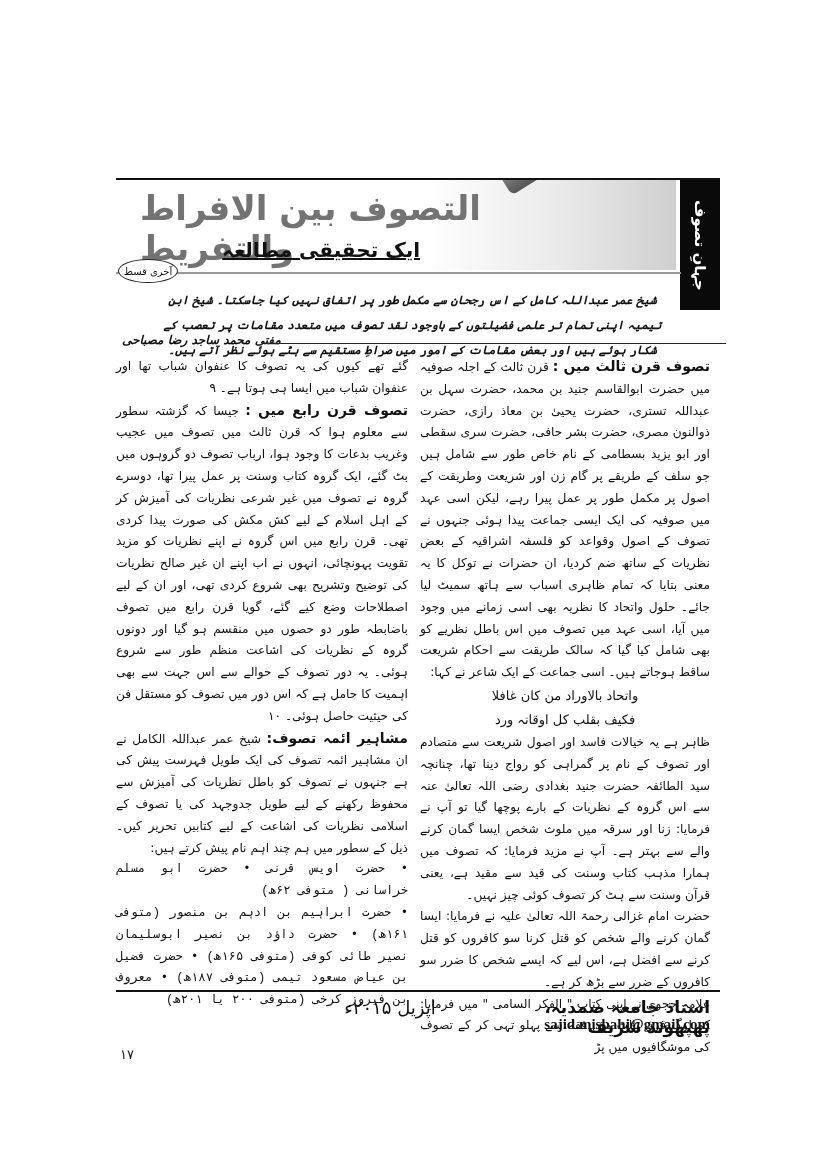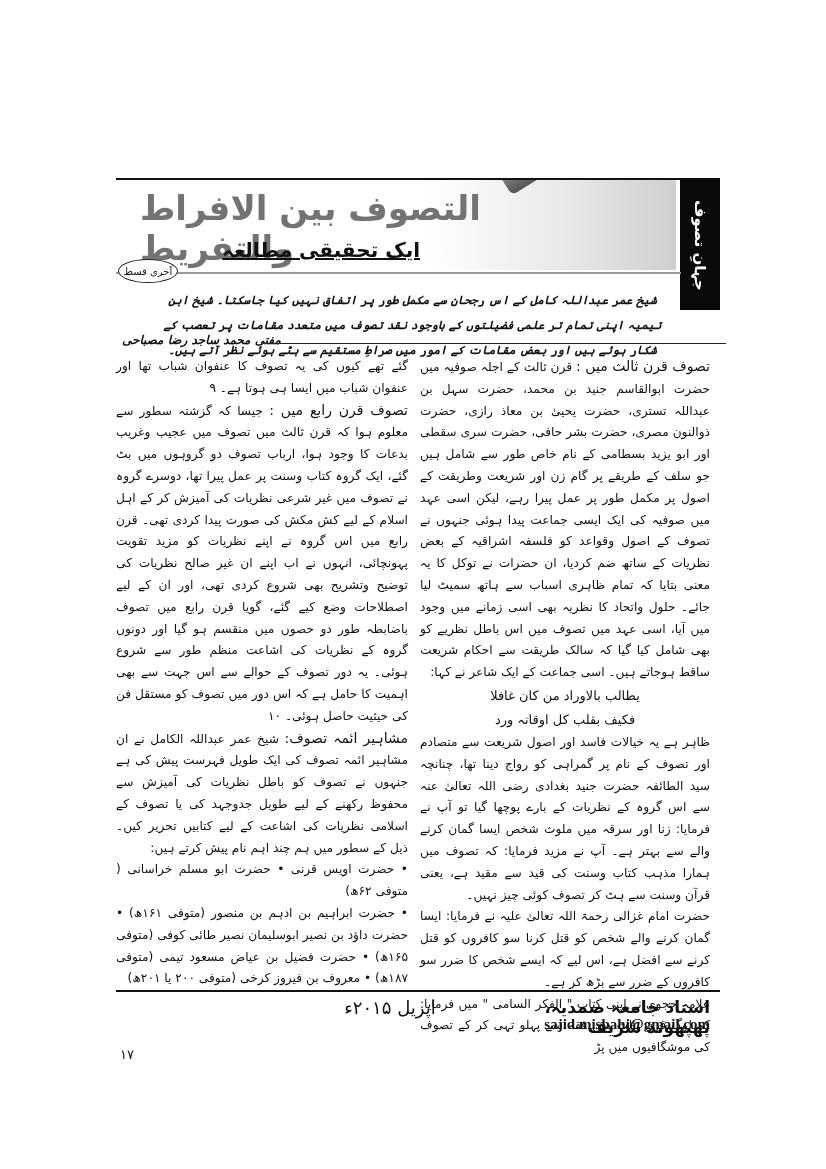--- a/index.html
+++ b/index.html
@@ -54,23 +54,23 @@
   .author-rule { position: absolute; left: 140px; top: 10px; width: 464px; height: 1px; background: #222; }
 
   
   .col {
     position: absolute; top: 356px; direction: rtl; text-align: justify;
     font-size: 12.2px; line-height: 21.8px; font-family: "DejaVu Sans", sans-serif;
   }
   .col-right { left: 420px; width: 290px; }
   .col-left { left: 116px; width: 292px; }
   .col p { margin: 0; }
-  .heading-inline { font-weight: normal; font-size: 14px; }
+  .heading-inline { font-weight: bold; font-size: 14px; }
   .couplet { text-align: center; font-family: "DejaVu Serif", serif; font-size: 13px; line-height: 24px; }
-  .bullet { margin: 0; }
+  .bullet { margin: 0; font-family: Liberation Mono, monospace; }
 
   
   .footer-rule { position: absolute; left: 116px; top: 990px; width: 604px; height: 1.5px; background: #111; }
   .affiliation { position: absolute; left: 500px; top: 997px; width: 210px; text-align: right; direction: rtl; font-size: 17px; font-weight: bold; }
   .email { position: absolute; left: 500px; top: 1016px; width: 210px; text-align: right; font-family: "Liberation Serif", serif; font-size: 15px; font-weight: bold; }
   .issue-date { position: absolute; left: 330px; top: 997px; width: 120px; text-align: center; direction: rtl; font-size: 18px; }
   .page-num { position: absolute; left: 120px; top: 1047px; font-size: 13px; direction: rtl; }
 </style>
 </head>
 <body>
@@ -95,21 +95,21 @@
 
   <div class="intro">شیخ عمر عبداللہ کامل کے اس رجحان سے مکمل طور پر اتفاق نہیں کیا جاسکتا۔ شیخ ابن تیمیہ اپنی تمام تر علمی فضیلتوں کے باوجود نقد تصوف میں متعدد مقامات پر تعصب کے شکار ہوئے ہیں اور بعض مقامات کے امور میں صراطِ مستقیم سے ہٹے ہوئے نظر آتے ہیں۔</div>
 
   <div class="author-row">
     <span class="author-name">مفتی محمد ساجد رضا مصباحی</span>
     <div class="author-rule"></div>
   </div>
 
   <div class="col col-right">
     <p><span class="heading-inline">تصوف قرن ثالث میں :</span> <span>قرن ثالث کے اجلہ صوفیہ میں حضرت ابوالقاسم جنید بن محمد، حضرت سہل بن عبداللہ تستری، حضرت یحییٰ بن معاذ رازی، حضرت ذوالنون مصری، حضرت بشر حافی، حضرت سری سقطی اور ابو یزید بسطامی کے نام خاص طور سے شامل ہیں جو سلف کے طریقے پر گام زن اور شریعت وطریقت کے اصول پر مکمل طور پر عمل پیرا رہے، لیکن اسی عہد میں صوفیہ کی ایک ایسی جماعت پیدا ہوئی جنہوں نے تصوف کے اصول وقواعد کو فلسفہ اشراقیہ کے بعض نظریات کے ساتھ ضم کردیا، ان حضرات نے توکل کا یہ معنی بتایا کہ تمام ظاہری اسباب سے ہاتھ سمیٹ لیا جائے۔ حلول واتحاد کا نظریہ بھی اسی زمانے میں وجود میں آیا، اسی عہد میں تصوف میں اس باطل نظریے کو بھی شامل کیا گیا کہ سالک طریقت سے احکام شریعت ساقط ہوجاتے ہیں۔ اسی جماعت کے ایک شاعر نے کہا:</span></p>
-    <p class="couplet">یطالب بالاوراد من کان غافلا</p>
+    <p class="couplet">واتحاد بالاوراد من کان غافلا</p>
     <p class="couplet">فکیف بقلب کل اوقاتہ ورد</p>
     <p>ظاہر ہے یہ خیالات فاسد اور اصول شریعت سے متصادم اور تصوف کے نام پر گمراہی کو رواج دینا تھا، چنانچہ سید الطائفہ حضرت جنید بغدادی رضی اللہ تعالیٰ عنہ سے اس گروہ کے نظریات کے بارے پوچھا گیا تو آپ نے فرمایا: زنا اور سرقہ میں ملوث شخص ایسا گمان کرنے والے سے بہتر ہے۔ آپ نے مزید فرمایا: کہ تصوف میں ہمارا مذہب کتاب وسنت کی قید سے مقید ہے، یعنی قرآن وسنت سے ہٹ کر تصوف کوئی چیز نہیں۔</p>
     <p>حضرت امام غزالی رحمۃ اللہ تعالیٰ علیہ نے فرمایا: ایسا گمان کرنے والے شخص کو قتل کرنا سو کافروں کو قتل کرنے سے افضل ہے، اس لیے کہ ایسے شخص کا ضرر سو کافروں کے ضرر سے بڑھ کر ہے۔</p>
     <p>علامہ حجوی نے اپنی کتاب " الفکر السامی " میں فرمایا: کہ لوگ قرن ثالث میں فقہ سے پہلو تہی کر کے تصوف کی موشگافیوں میں پڑ</p>
   </div>
 
   <div class="col col-left">
     <p>گئے تھے کیوں کی یہ تصوف کا عنفوان شباب تھا اور عنفوان شباب میں ایسا ہی ہوتا ہے۔ ۹</p>
     <p><span class="heading-inline">تصوف قرن رابع میں :</span> <span>جیسا کہ گزشتہ سطور سے معلوم ہوا کہ قرن ثالث میں تصوف میں عجیب وغریب بدعات کا وجود ہوا، ارباب تصوف دو گروہوں میں بٹ گئے، ایک گروہ کتاب وسنت پر عمل پیرا تھا، دوسرے گروہ نے تصوف میں غیر شرعی نظریات کی آمیزش کر کے اہل اسلام کے لیے کش مکش کی صورت پیدا کردی تھی۔ قرن رابع میں اس گروہ نے اپنے نظریات کو مزید تقویت پہونچائی، انہوں نے اب اپنے ان غیر صالح نظریات کی توضیح وتشریح بھی شروع کردی تھی، اور ان کے لیے اصطلاحات وضع کیے گئے، گویا قرن رابع میں تصوف باضابطہ طور دو حصوں میں منقسم ہو گیا اور دونوں گروہ کے نظریات کی اشاعت منظم طور سے شروع ہوئی۔ یہ دور تصوف کے حوالے سے اس جہت سے بھی اہمیت کا حامل ہے کہ اس دور میں تصوف کو مستقل فن کی حیثیت حاصل ہوئی۔ ۱۰</span></p>
     <p><span class="heading-inline">مشاہیر ائمہ تصوف:</span> <span>شیخ عمر عبداللہ الکامل نے ان مشاہیر ائمہ تصوف کی ایک طویل فہرست پیش کی ہے جنہوں نے تصوف کو باطل نظریات کی آمیزش سے محفوظ رکھنے کے لیے طویل جدوجہد کی یا تصوف کے اسلامی نظریات کی اشاعت کے لیے کتابیں تحریر کیں۔ ذیل کے سطور میں ہم چند اہم نام پیش کرتے ہیں:</span></p>

